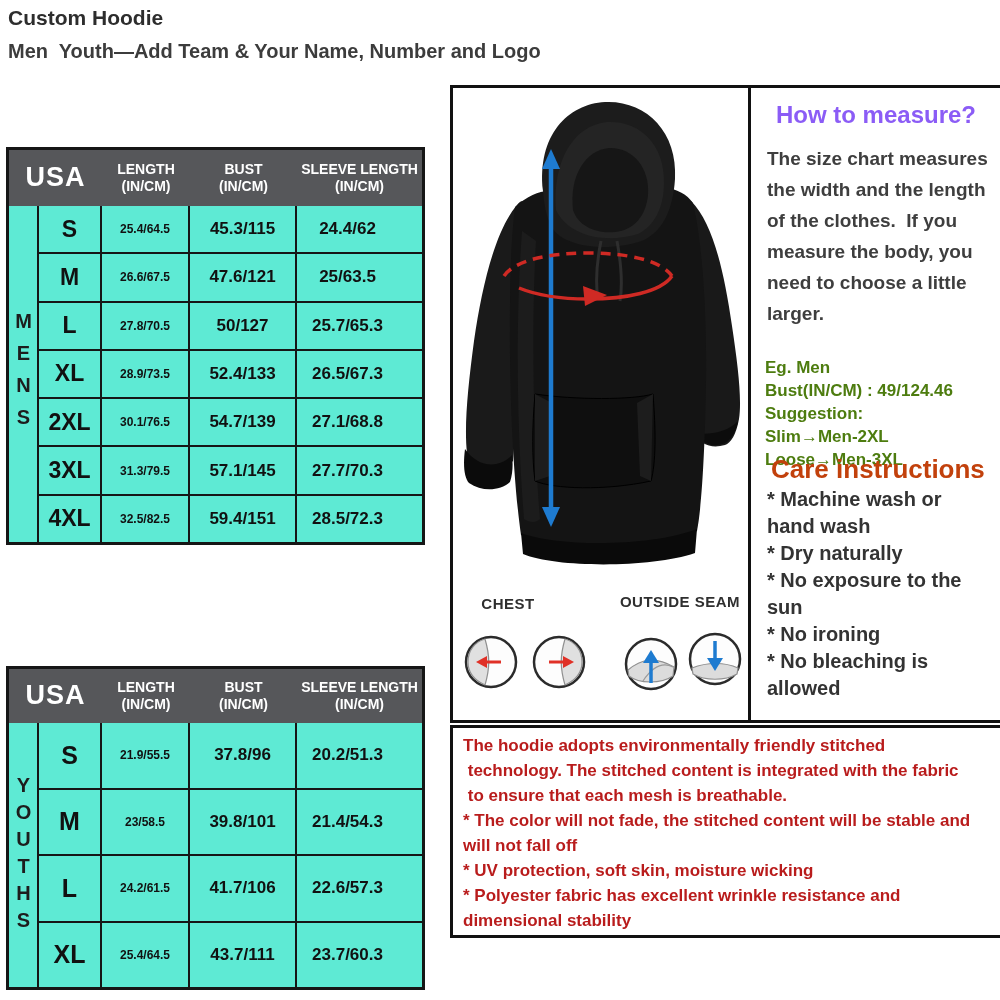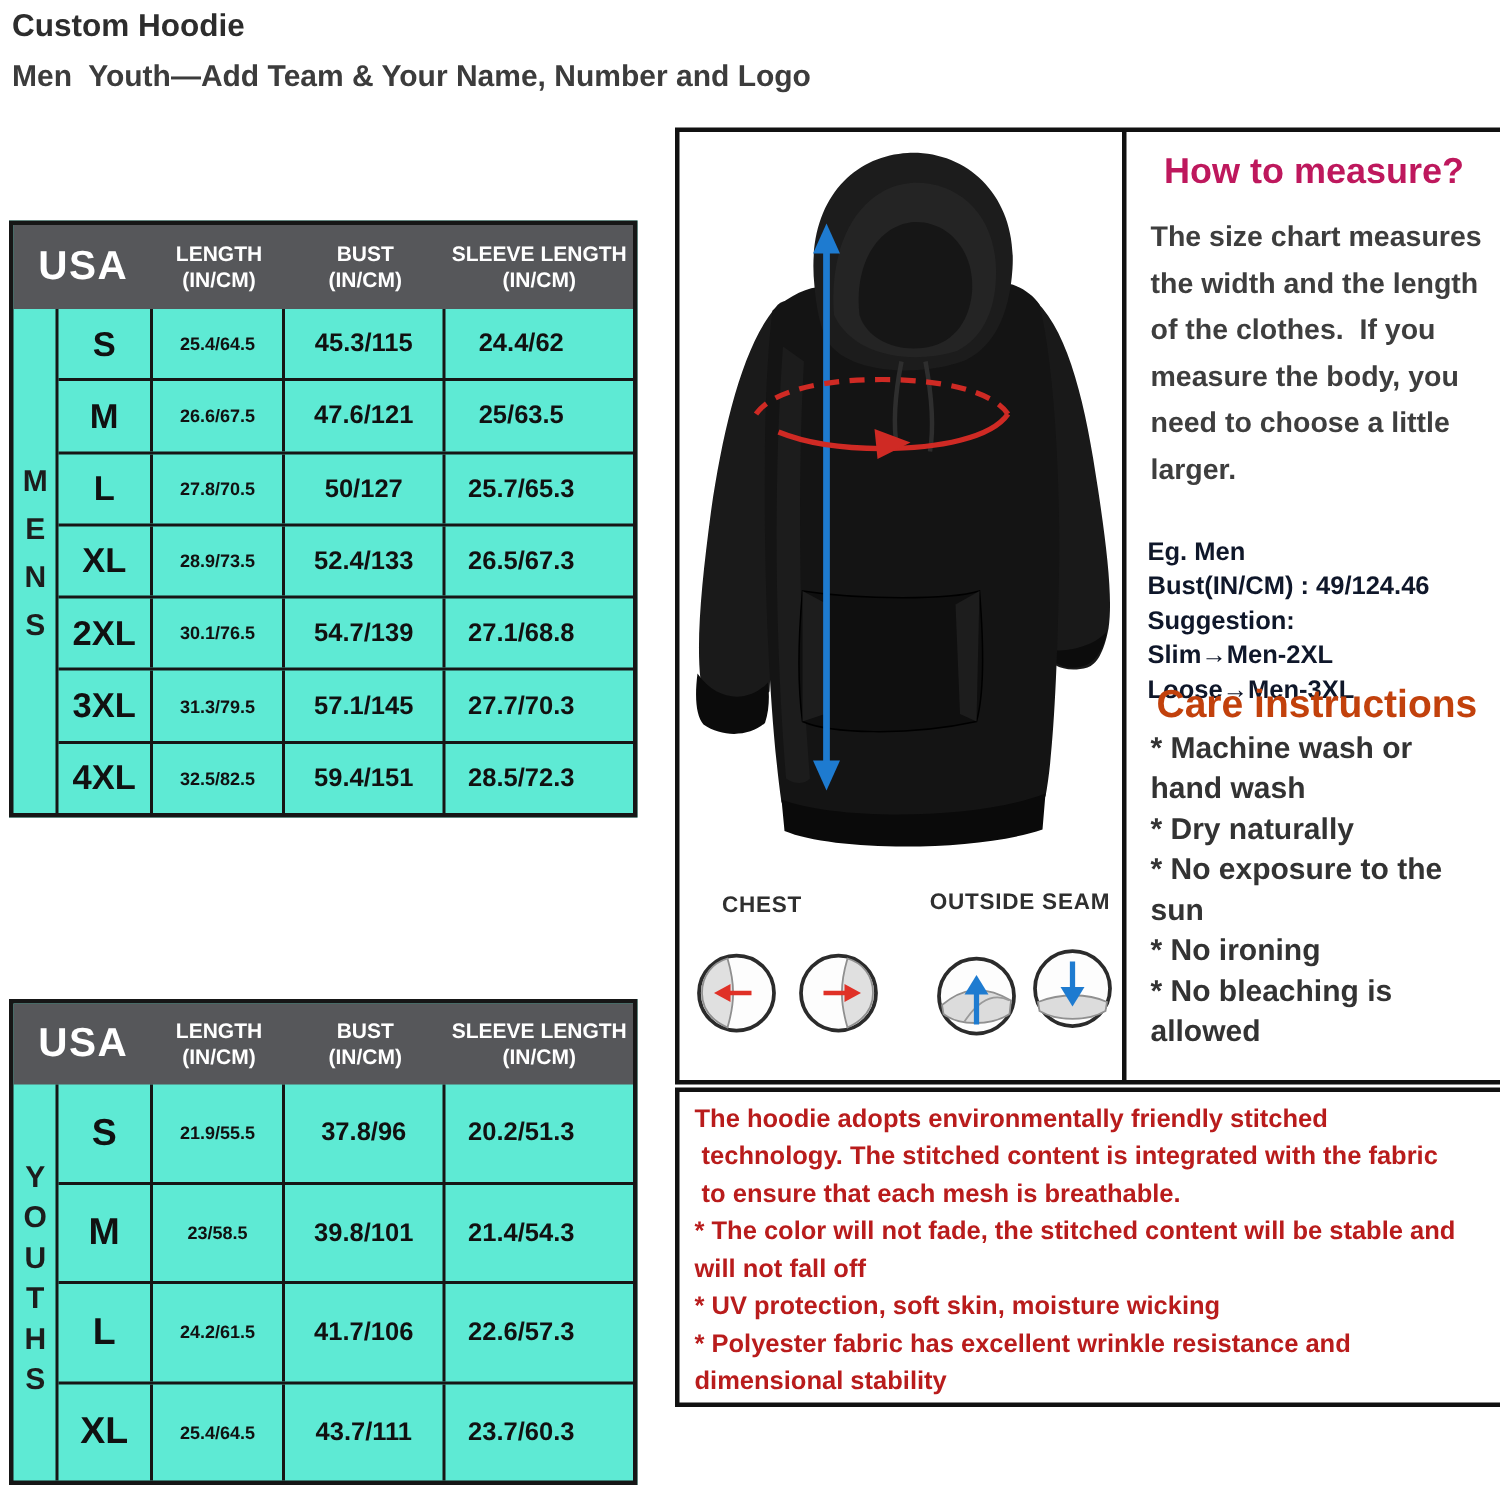--- a/index.html
+++ b/index.html
@@ -50,23 +50,23 @@
   #chest-label { left:10px; top:507px; width:90px; }
   #seam-label { left:152px; top:505px; width:150px; }
   .m-icon { position:absolute; width:56px; height:56px; }
   #chest-icon-1 { left:10px; top:546px; }
   #chest-icon-2 { left:78px; top:546px; }
   #seam-icon-1  { left:170px; top:548px; }
   #seam-icon-2  { left:234px; top:543px; }
 
   
   #measure-panel { position:absolute; left:298px; top:0; width:259px; height:632px; }
-  .hm-heading { position:absolute; left:0; top:13px; width:250px; text-align:center; font-size:24px; font-weight:700; color:#be185d; }
+  .hm-heading { position:absolute; left:0; top:13px; width:250px; text-align:center; font-size:24px; font-weight:700; color:#8b5cf6; }
   .hm-intro { position:absolute; left:16px; top:55px; width:238px; font-size:19px; line-height:31px; font-weight:600; color:#3e3e3e; }
-  .hm-example { position:absolute; left:14px; top:268px; font-size:17px; line-height:23px; font-weight:700; color:#0f172a; }
+  .hm-example { position:absolute; left:14px; top:268px; font-size:17px; line-height:23px; font-weight:700; color:#4d7c0f; }
   .care-heading { position:absolute; left:20px; top:366px; font-size:26px; font-weight:700; color:#c2410c; }
   .care-list { position:absolute; left:16px; top:398px; width:240px; font-size:20px; line-height:27px; font-weight:600; color:#333; }
 
   
   #description-box { position:absolute; left:450px; top:725px; width:560px; height:213px; border:3px solid #111; background:#fff; padding:5px 10px; }
   .desc-line { font-size:17px; line-height:25px; font-weight:600; color:#b91c1c; }
 </style>
 </head>
 <body>
 

